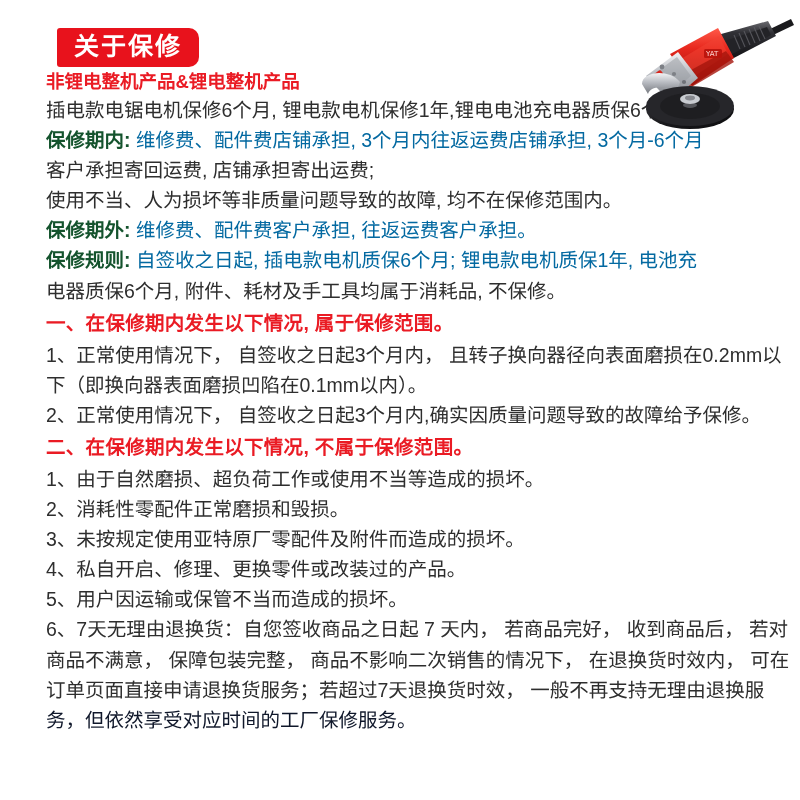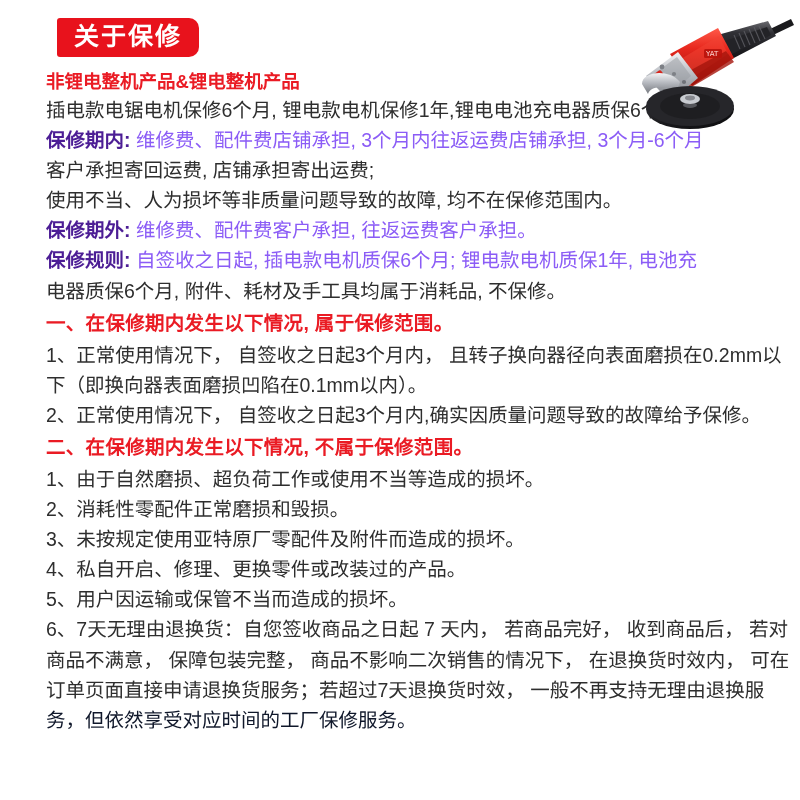--- a/index.html
+++ b/index.html
@@ -21,21 +21,21 @@
     position: relative;
     width: 800px;
     height: 800px;
     background: #ffffff;
   }
 
   
   .badge-wrap {
     position: absolute;
     left: 25px;
-    top: 18px;
+    top: 28px;
     z-index: 5;
     padding-left: 32px;
   }
   .badge {
     display: inline-block;
     background: #e8121c;
     color: #ffffff;
     font-size: 25px;
     font-weight: bold;
     letter-spacing: 2px;
@@ -90,24 +90,24 @@
     font-size: 19.5px;
     font-weight: bold;
     color: #ea1b24;
     line-height: 34px;
     white-space: nowrap;
     letter-spacing: 0.3px;
   }
 
   .tag {
     font-weight: bold;
-    color: #4c1d95;
+    color: #14532d;
   }
   .txt {
-    color: #8b5cf6;
+    color: #0369a1;
   }
   .red-plain {
     color: #0f172a;
   }
 </style>
 </head>
 <body>
 
 <div class="page">
 

